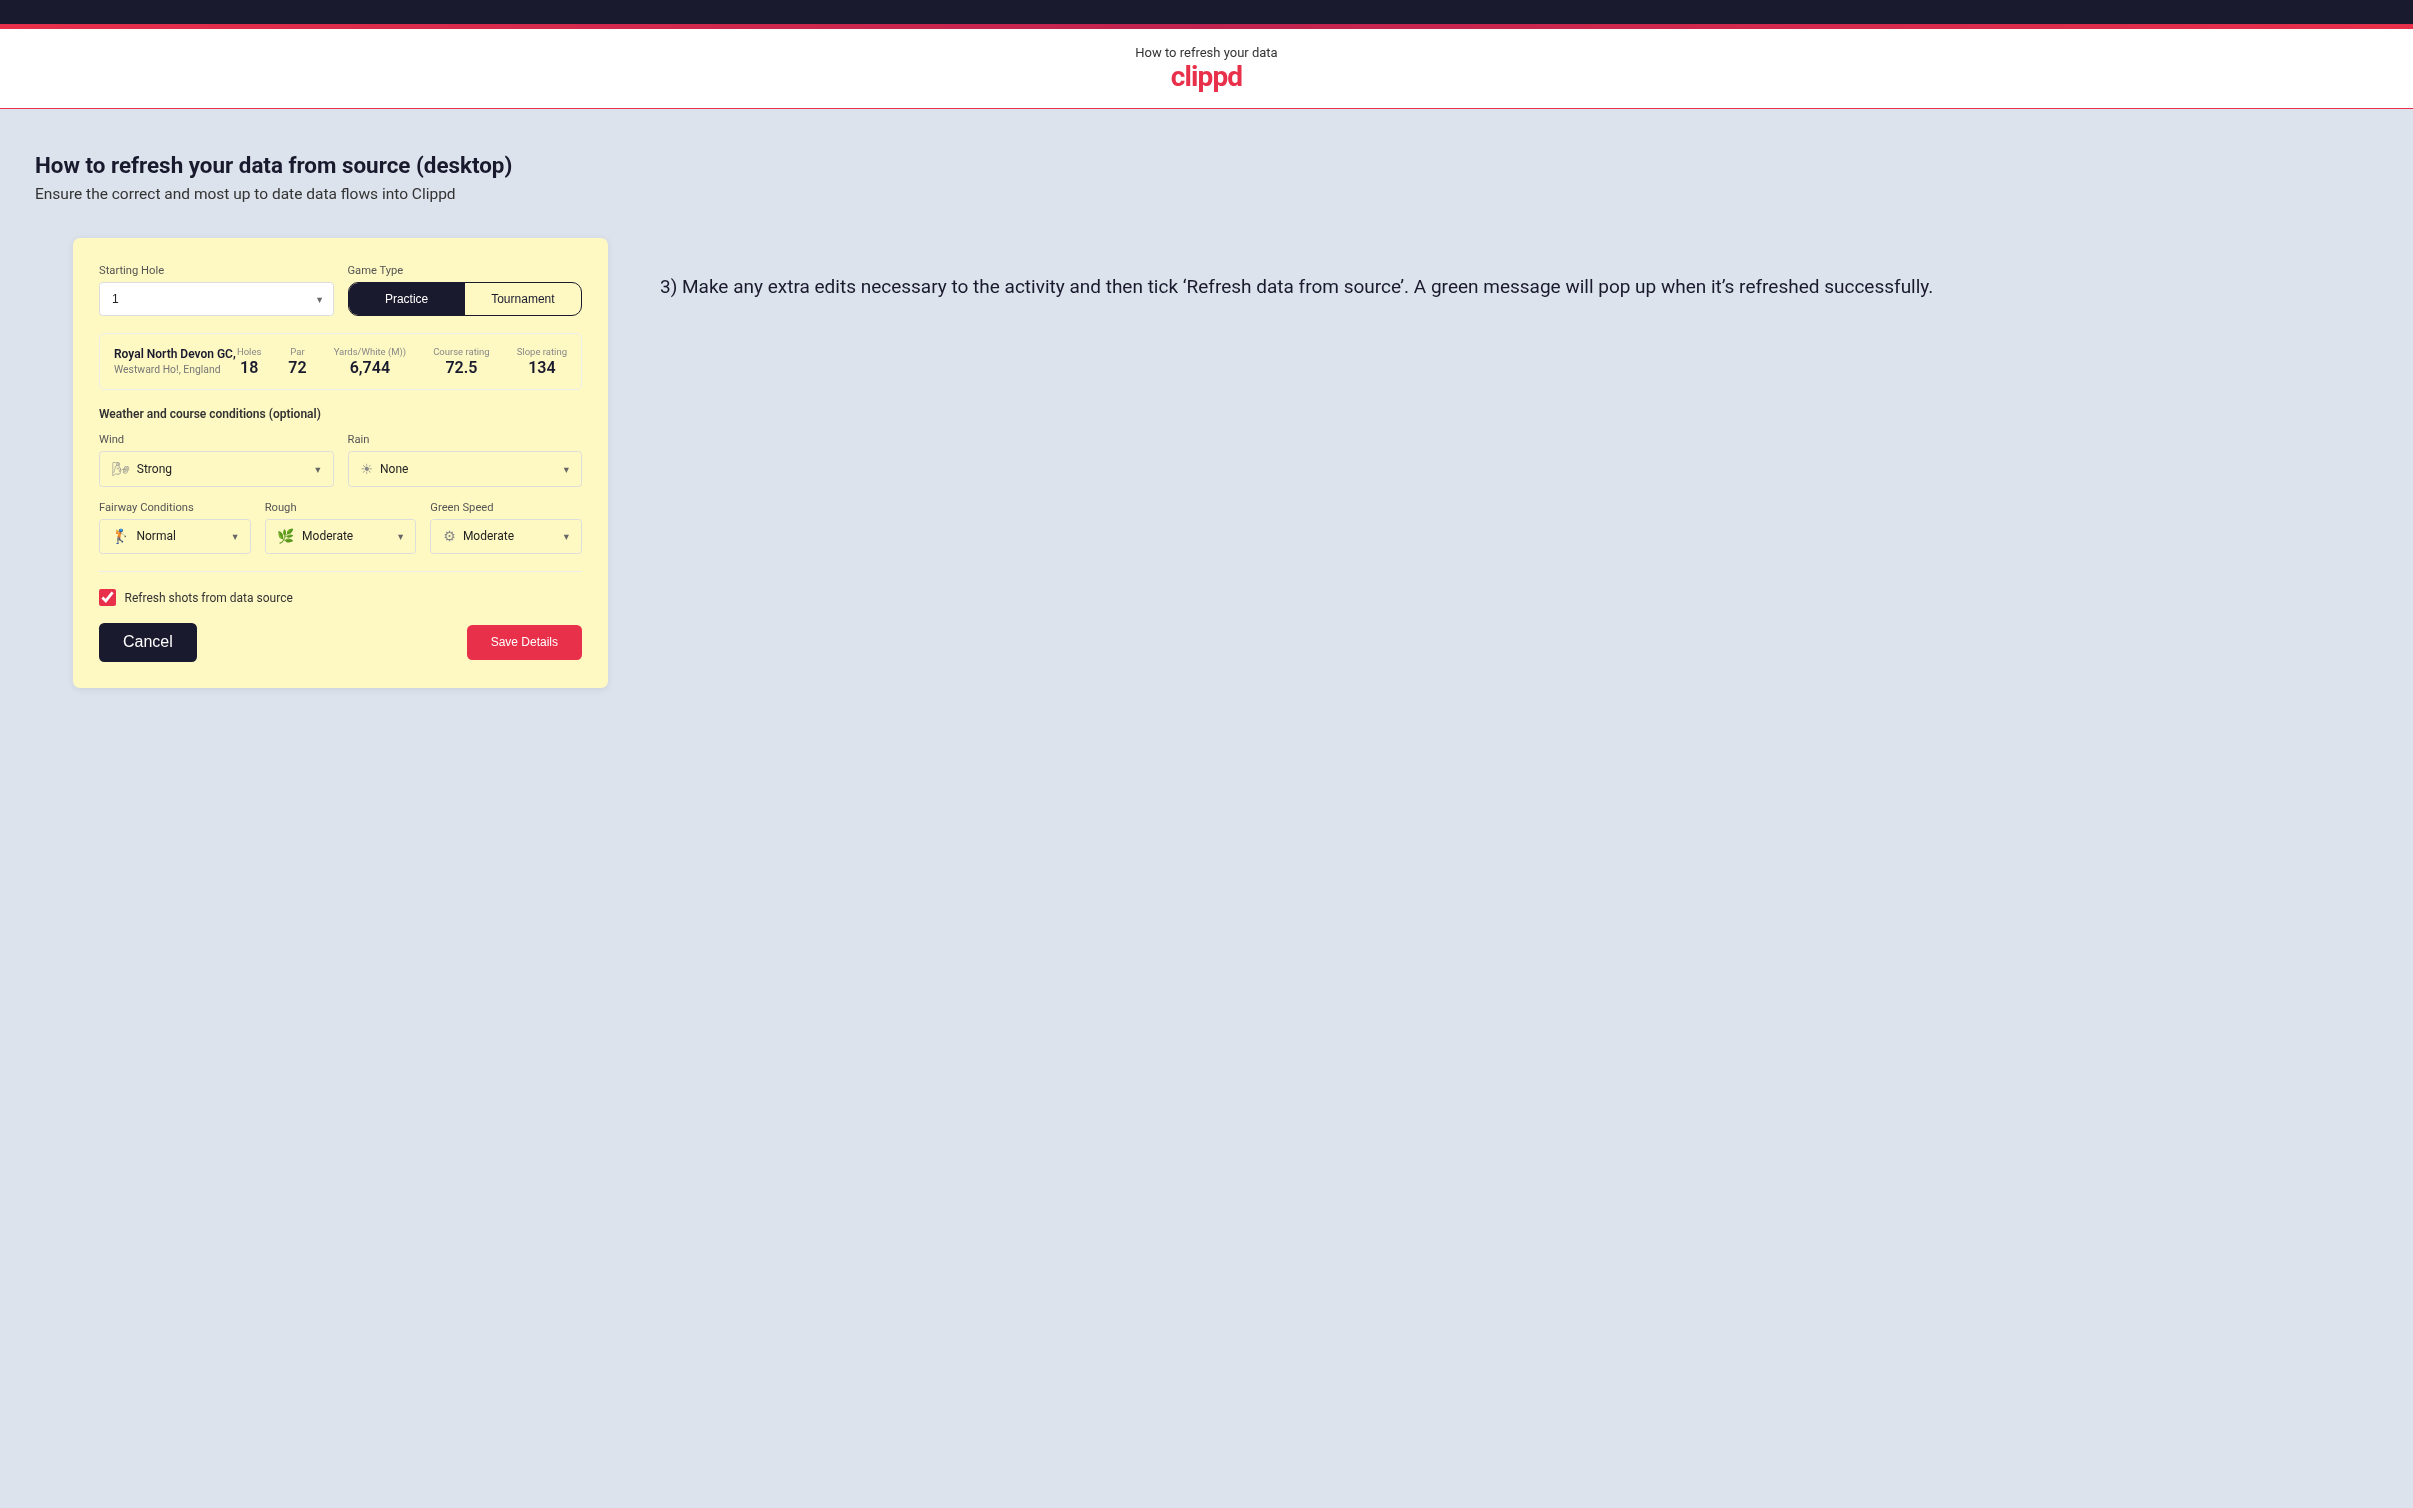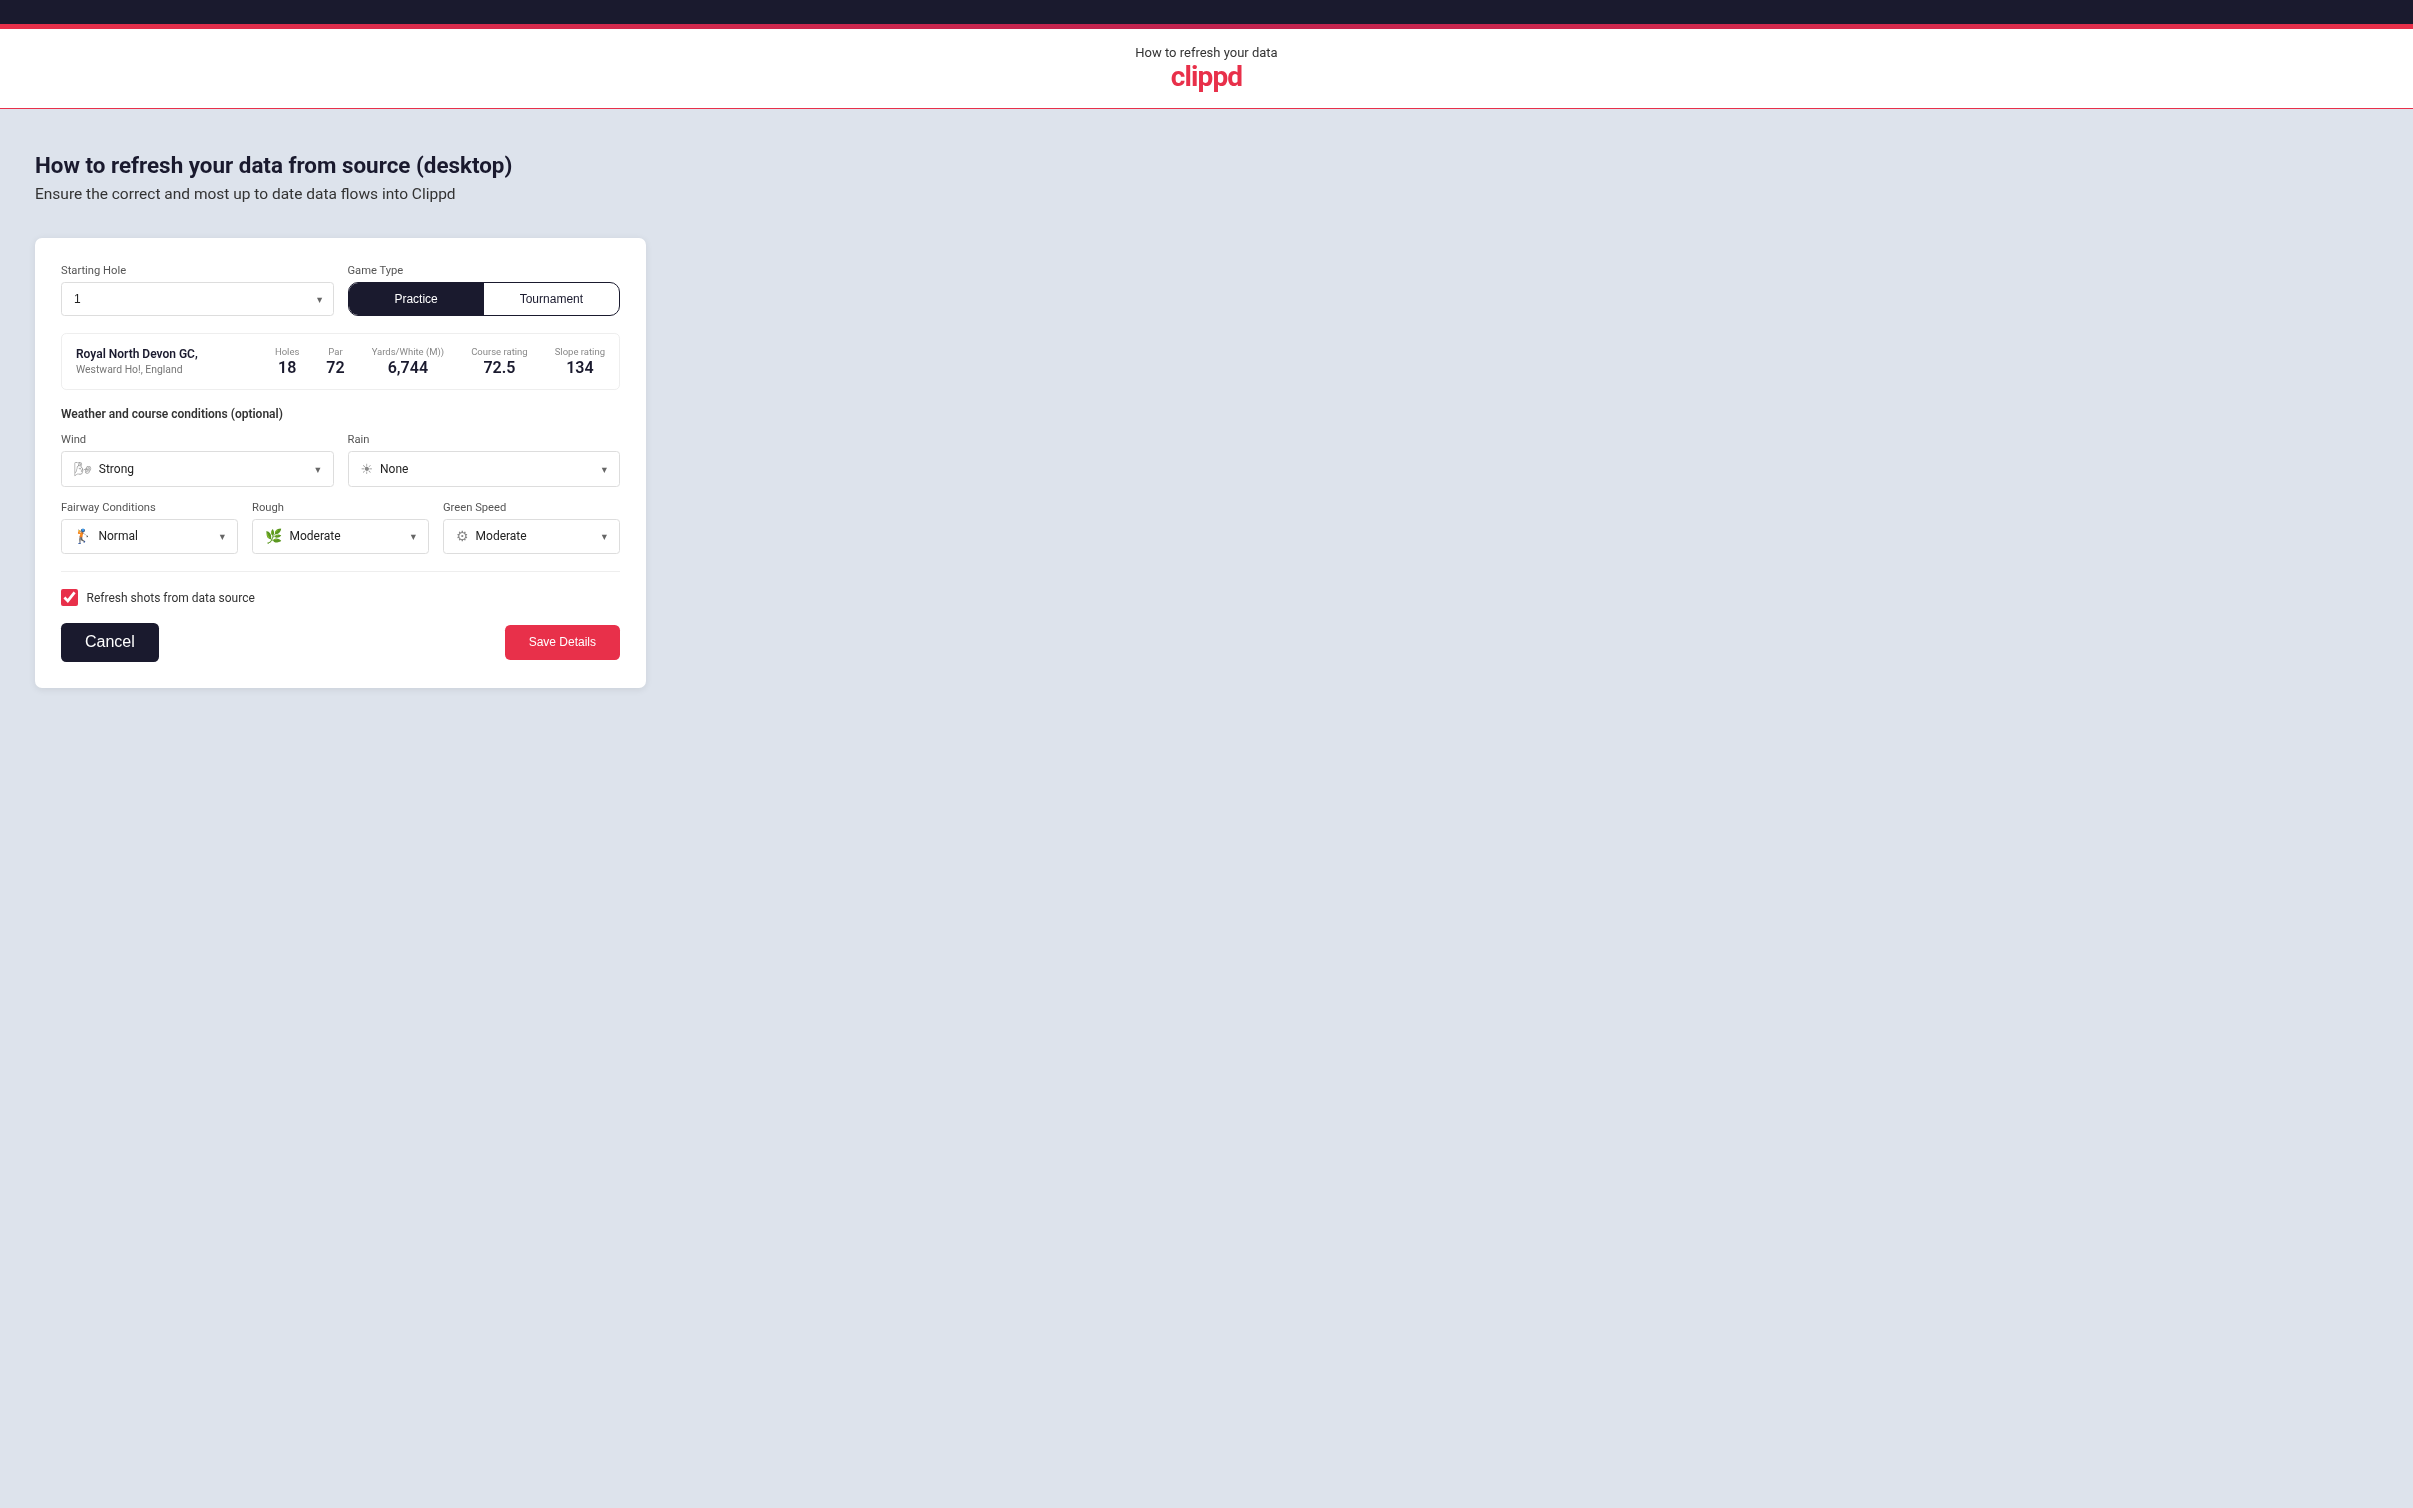--- a/index.html
+++ b/index.html
@@ -52,26 +52,27 @@
       font-size: 15.5px;
       color: #333;
       margin-bottom: 35px;
     }
     .content-area {
       display: flex;
       gap: 52px;
       align-items: flex-start;
     }
     .form-panel {
-      background: #ffffff;
+      background: #fef9c3;
       border-radius: 7px;
       padding: 26px;
-      width: 611px;
+      width: 535px;
       flex-shrink: 0;
       box-shadow: 0 1.7px 7px rgba(0,0,0,0.08);
+      margin-left: 38px;
     }
     .form-section {
       margin-bottom: 17px;
     }
     .field-label {
       font-size: 11.2px;
       color: #555;
       margin-bottom: 5.2px;
     }
     .select-wrapper {
@@ -390,19 +391,22 @@
         <label class="checkbox-label">Refresh shots from data source</label>
       </div>
 
       <div class="action-row">
         <button class="cancel-btn">Cancel</button>
         <button class="save-btn">Save Details</button>
       </div>
 
     </div>
 
+    <div class="side-info">
+      <p class="side-info-text">3) Make any extra edits necessary to the activity and then tick ‘Refresh data from source’. A green message will pop up when it’s refreshed successfully.</p>
+    </div>
   </div>
 </div>
 
 <div class="footer">
   
 </div>
 
 
 </body></html>

